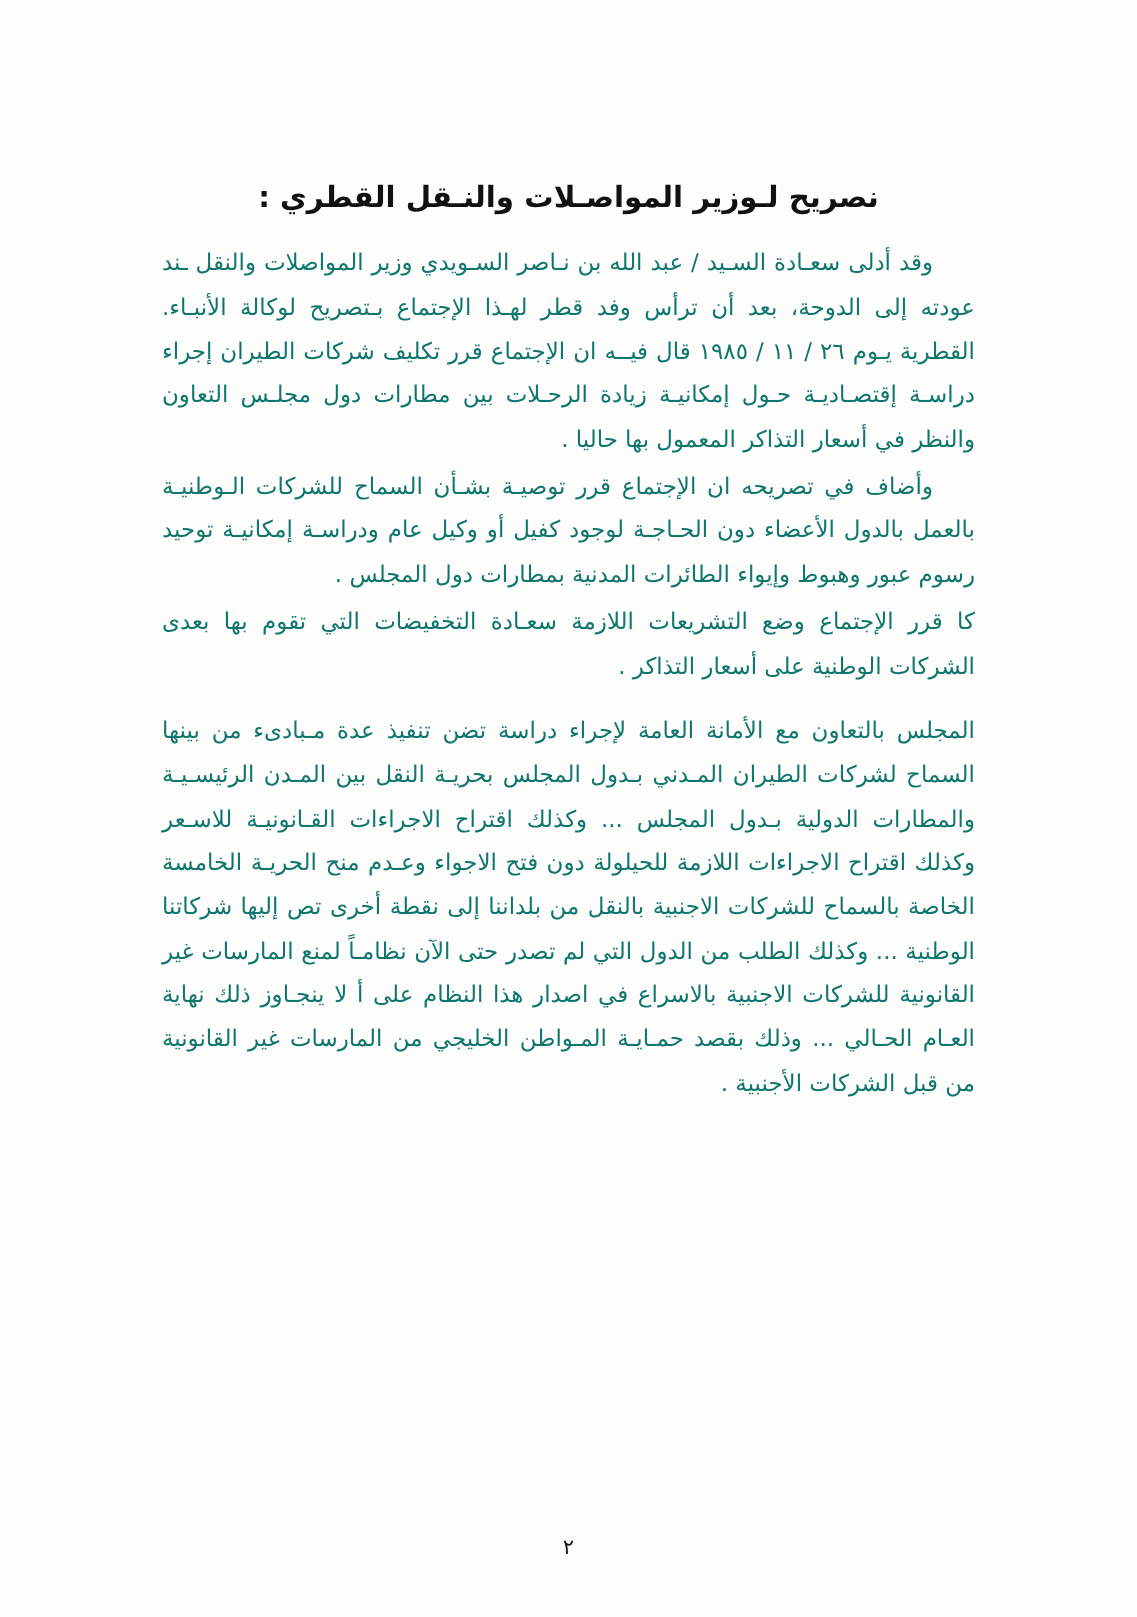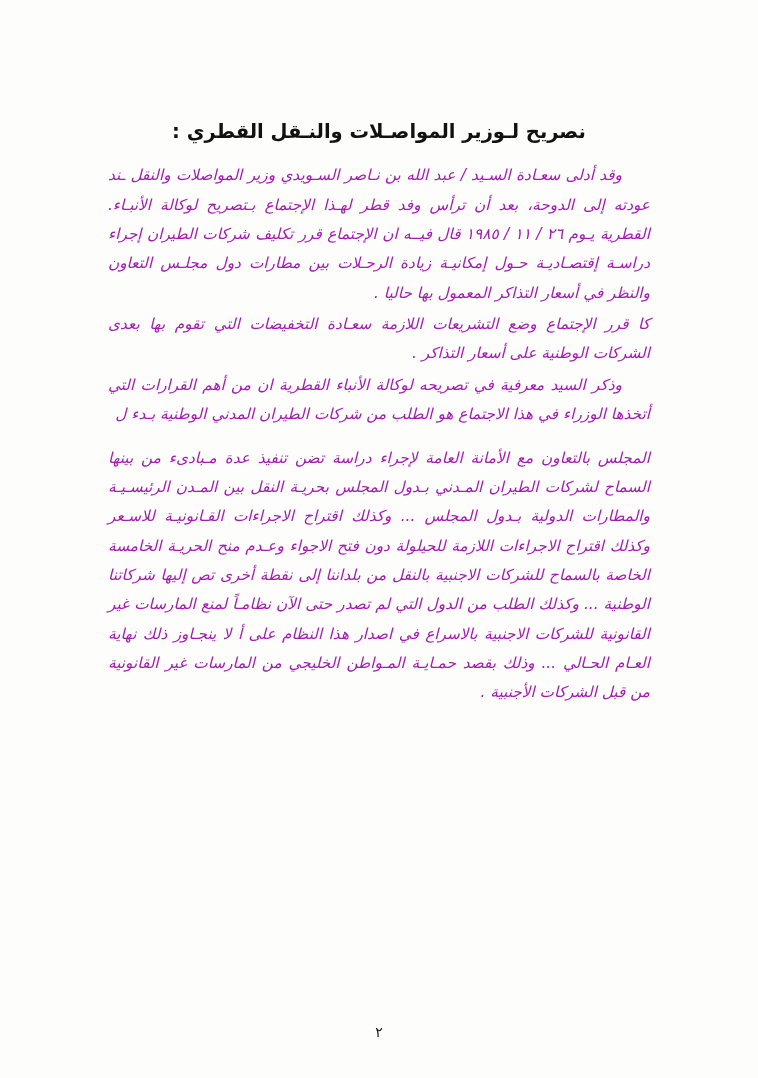--- a/index.html
+++ b/index.html
@@ -39,22 +39,21 @@
     letter-spacing: 0px;
     color: #111;
     line-height: 1.4;
   }
   .para {
     font-size: 15.3px;
     line-height: 1.92;
     margin: 0 0 2px 0;
     text-align: justify;
     text-justify: inter-word;
-    color: #a21caf;
-    font-style: italic;
+    color: #0f766e;
   }
   .para.indent {
     text-indent: 28px;
   }
   .para.block-gap {
     margin-top: 14px;
   }
   .page-number {
     position: absolute;
     bottom: 38px;
@@ -68,24 +67,24 @@
 </head>
 <body>
 
 <div class="page">
   <div class="content">
 
     <h1 class="doc-title">نصريح لـوزير المواصـلات والنـقل القطري :</h1>
 
     <p class="para indent">وقد أدلى سعـادة السـيد / عبد الله بن نـاصر السـويدي وزير المواصلات والنقل ـند عودته إلى الدوحة، بعد أن ترأس وفد قطر لهـذا الإجتماع بـتصريح لوكالة الأنبـاء. القطرية يـوم ٢٦ / ١١ / ١٩٨٥ قال فيــه ان الإجتماع قرر تكليف شركات الطيران إجراء دراسـة إقتصـاديـة حـول إمكانيـة زيادة الرحـلات بين مطارات دول مجلـس التعاون والنظر في أسعار التذاكر المعمول بها حاليا .</p>
 
+    <p class="para indent">وأضاف في تصريحه ان الإجتماع قرر توصيـة بشـأن السماح للشركات الـوطنيـة بالعمل بالدول الأعضاء دون الحـاجـة لوجود كفيل أو وكيل عام ودراسـة إمكانيـة توحيد رسوم عبور وهبوط وإيواء الطائرات المدنية بمطارات دول المجلس .</p>
 
     <p class="para">كا قرر الإجتماع وضع التشريعات اللازمة سعـادة التخفيضات التي تقوم بها بعدى الشركات الوطنية على أسعار التذاكر .</p>
 
 
-    <p class="para indent">وذكر السيد معرفية في تصريحه لوكالة الأنباء القطرية ان من أهم القرارات التي أتخذها الوزراء في هذا الاجتماع هو الطلب من شركات الطيران المدني الوطنية بـدء ل</p>
 
     <p class="para block-gap">المجلس بالتعاون مع الأمانة العامة لإجراء دراسة تضن تنفيذ عدة مـبادىء من بينها السماح لشركات الطيران المـدني بـدول المجلس بحريـة النقل بين المـدن الرئيسـيـة والمطارات الدولية بـدول المجلس ... وكذلك اقتراح الاجراءات القـانونيـة للاسـعر وكذلك اقتراح الاجراءات اللازمة للحيلولة دون فتح الاجواء وعـدم منح الحريـة الخامسة الخاصة بالسماح للشركات الاجنبية بالنقل من بلداننا إلى نقطة أخرى تص إليها شركاتنا الوطنية ... وكذلك الطلب من الدول التي لم تصدر حتى الآن نظامـاً لمنع المارسات غير القانونية للشركات الاجنبية بالاسراع في اصدار هذا النظام على أ لا ينجـاوز ذلك نهاية العـام الحـالي ... وذلك بقصد حمـايـة المـواطن الخليجي من المارسات غير القانونية من قبل الشركات الأجنبية .</p>
 
   </div>
 
   <div class="page-number">٢</div>
 </div>
 
 </body></html>

